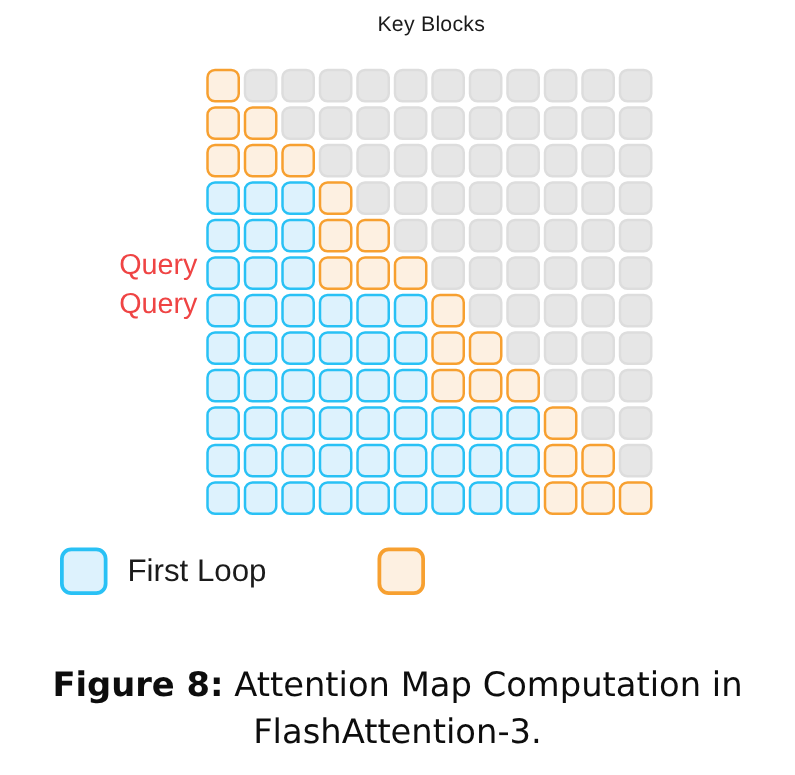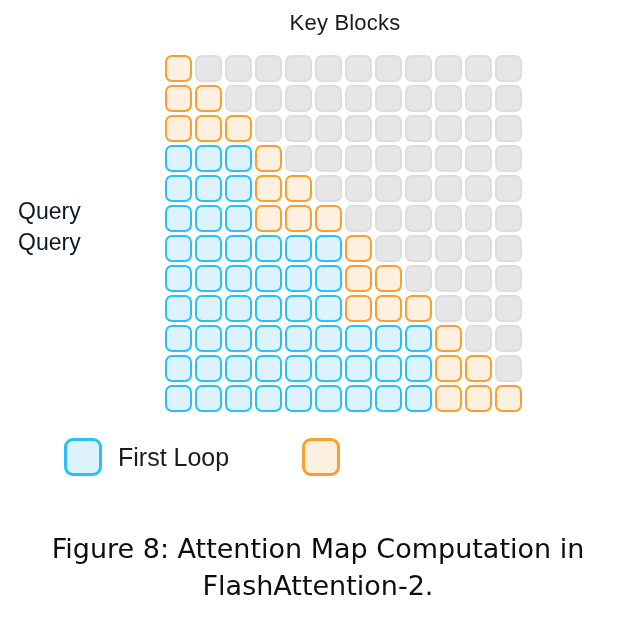--- a/index.html
+++ b/index.html
@@ -22,40 +22,40 @@
     inset: 0;
   }
 
   
   #key-blocks-title {
     position: absolute;
     left: 0;
     top: 10px;
     width: 636px;
     text-align: center;
-    font-size: 22px;
+    font-size: 17px;
     letter-spacing: 0.2px;
     color: #1b1b1b;
   }
   
   #key-blocks-title > span {
     display: inline-block;
     transform: translateX(27px);
   }
 
   
   #query-blocks-title {
     position: absolute;
     left: 18px;
     top: 196px;
     width: 140px;
-    text-align: left;
+    text-align: right;
     font-size: 23px;
     line-height: 31px;
-    color: #0f172a;
+    color: #ef4444;
   }
 
   
   #attention-grid {
     position: absolute;
     left: 165px;
     top: 55px;
     display: grid;
     grid-template-columns: repeat(12, 30px);
     grid-auto-rows: 30px;
@@ -88,21 +88,21 @@
     top: 438px;
     width: 636px;
     height: 50px;
   }
   .legend-item {
     position: absolute;
     display: flex;
     align-items: center;
     gap: 16px;
   }
-  #legend-item-first  { left: 64px;  top: 0; text-align: center; }
+  #legend-item-first  { left: 48px;  top: 0; text-align: center; }
   #legend-item-second { left: 302px; top: 0; }
 
   .legend-swatch {
     width: 38px;
     height: 38px;
     box-sizing: border-box;
     border-radius: 9px;
     border-width: 3px;
     border-style: solid;
     flex: 0 0 auto;
@@ -122,21 +122,21 @@
     left: 0;
     top: 530px;
     width: 636px;
     text-align: center;
     font-family: "DejaVu Sans", sans-serif;
     font-size: 27px;
     line-height: 37px;
     color: #0d0d0d;
   }
   #figure-caption .caption-label {
-    font-weight: normal;
+    font-weight: bold;
   }
 </style>
 </head>
 <body>
 
 <div id="figure-root">
 
   <div id="key-blocks-title"><span>Key Blocks</span></div>
 
   <div id="query-blocks-title">
@@ -296,16 +296,16 @@
       <span class="legend-swatch first"></span>
       <span class="legend-label">First Loop</span>
     </div>
     <div class="legend-item" id="legend-item-second">
       <span class="legend-swatch second"></span>
     </div>
   </div>
 
   <div id="figure-caption">
     <span class="caption-label">Figure 8:</span>
-    <span>Attention Map Computation in FlashAttention-2.</span>
+    <span>Attention Map Computation in FlashAttention-3.</span>
   </div>
 
 </div>
 
 </body></html>

